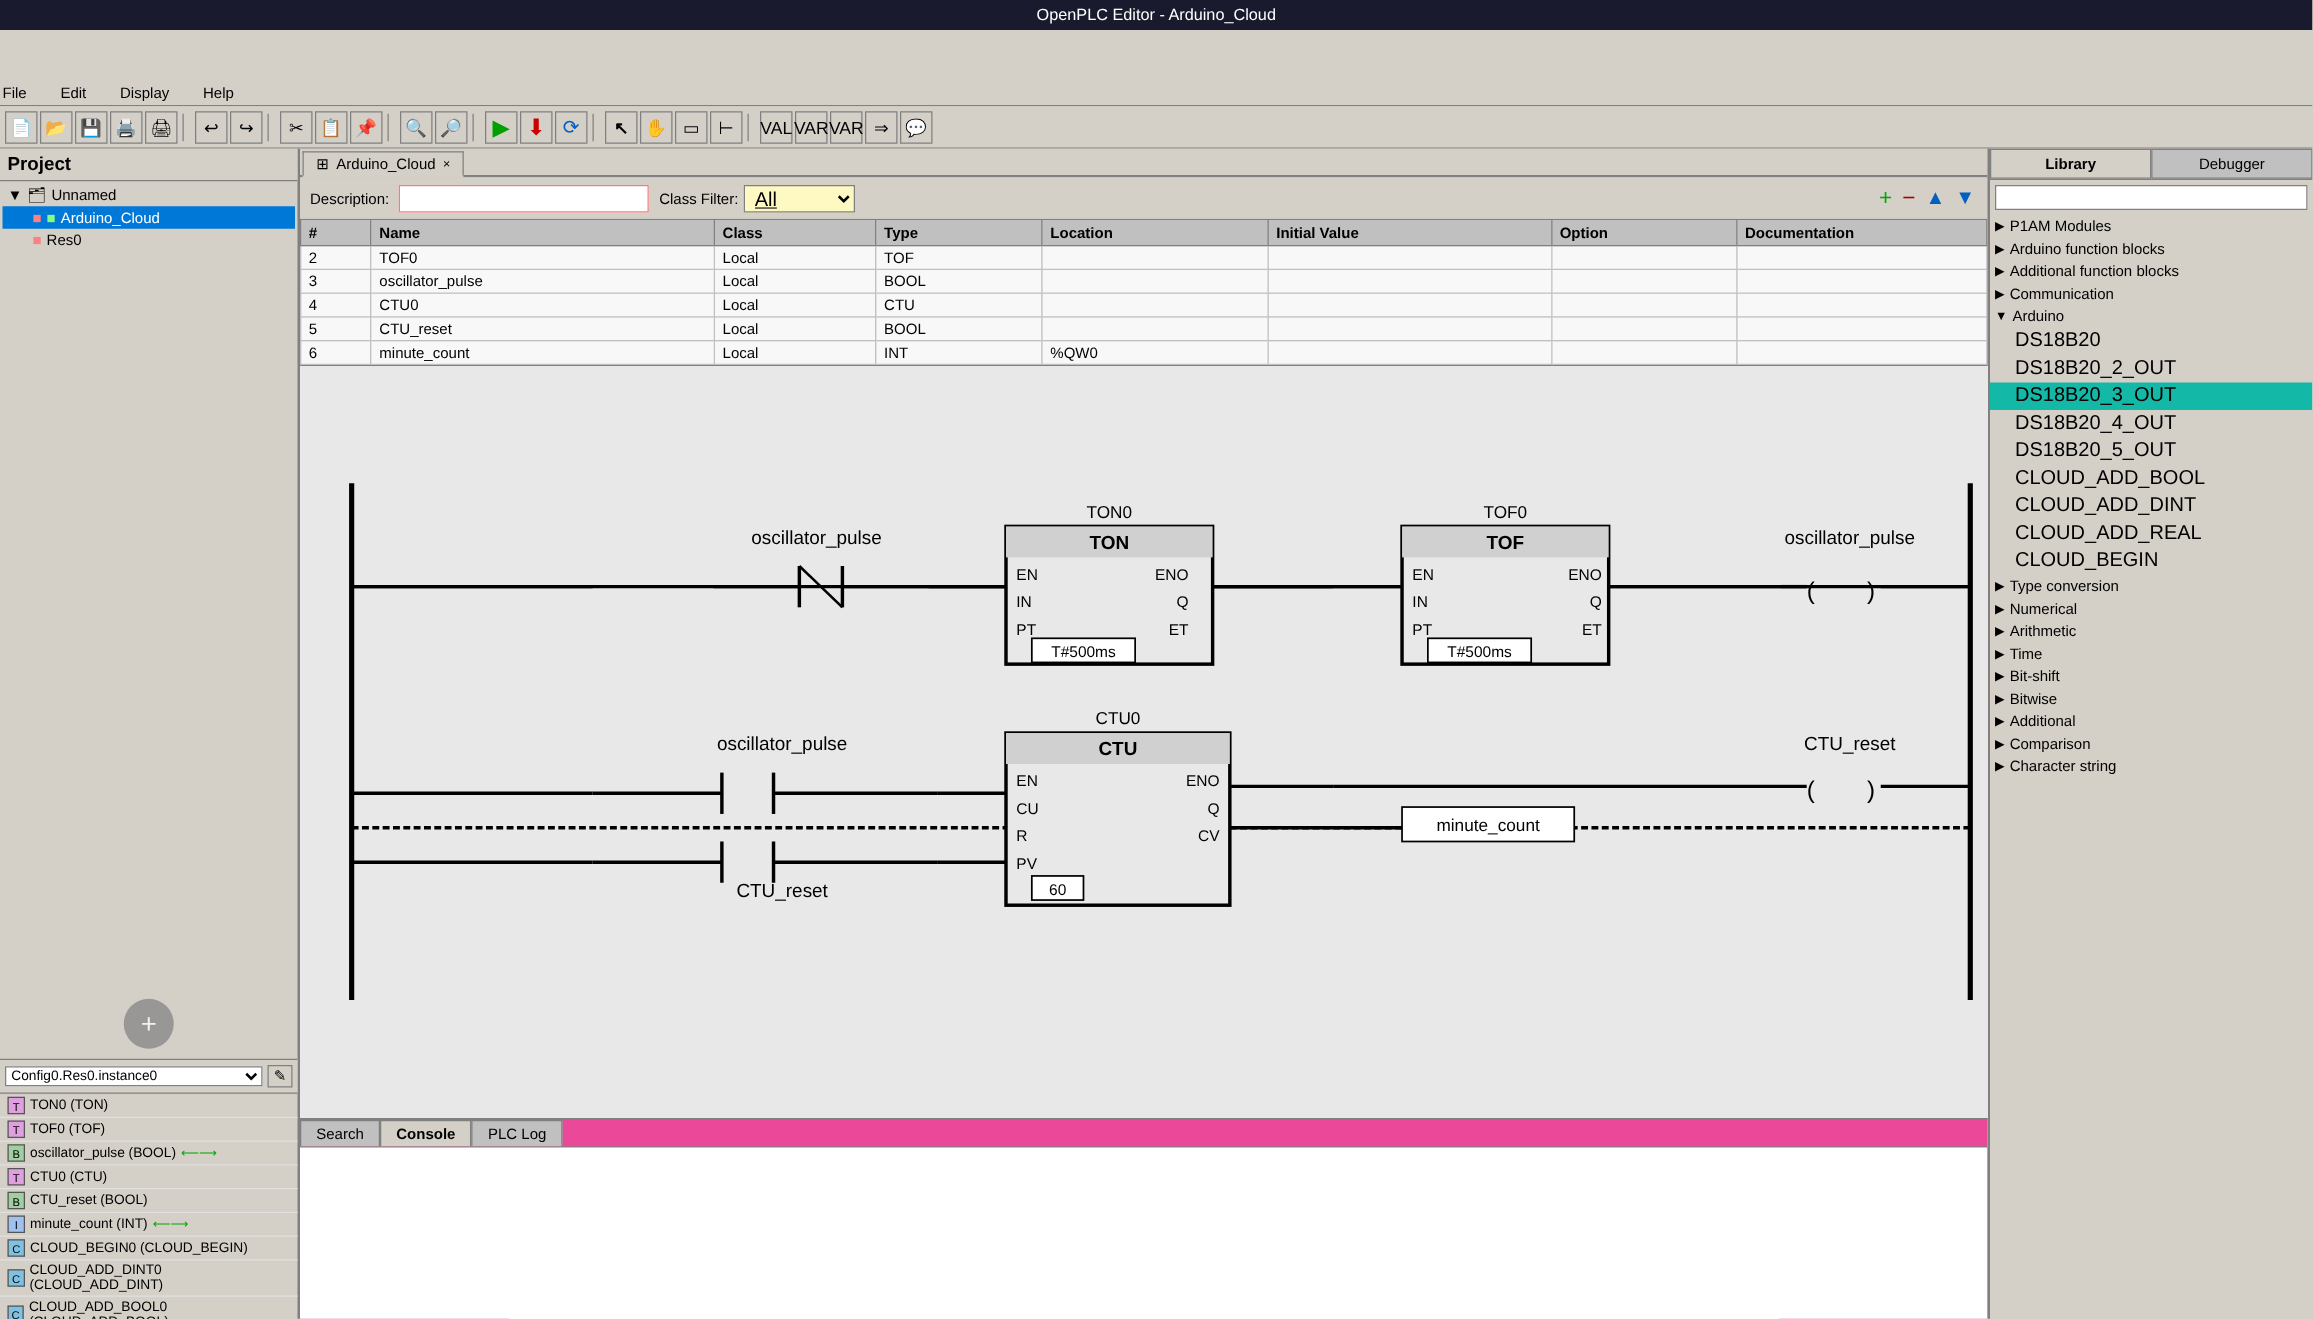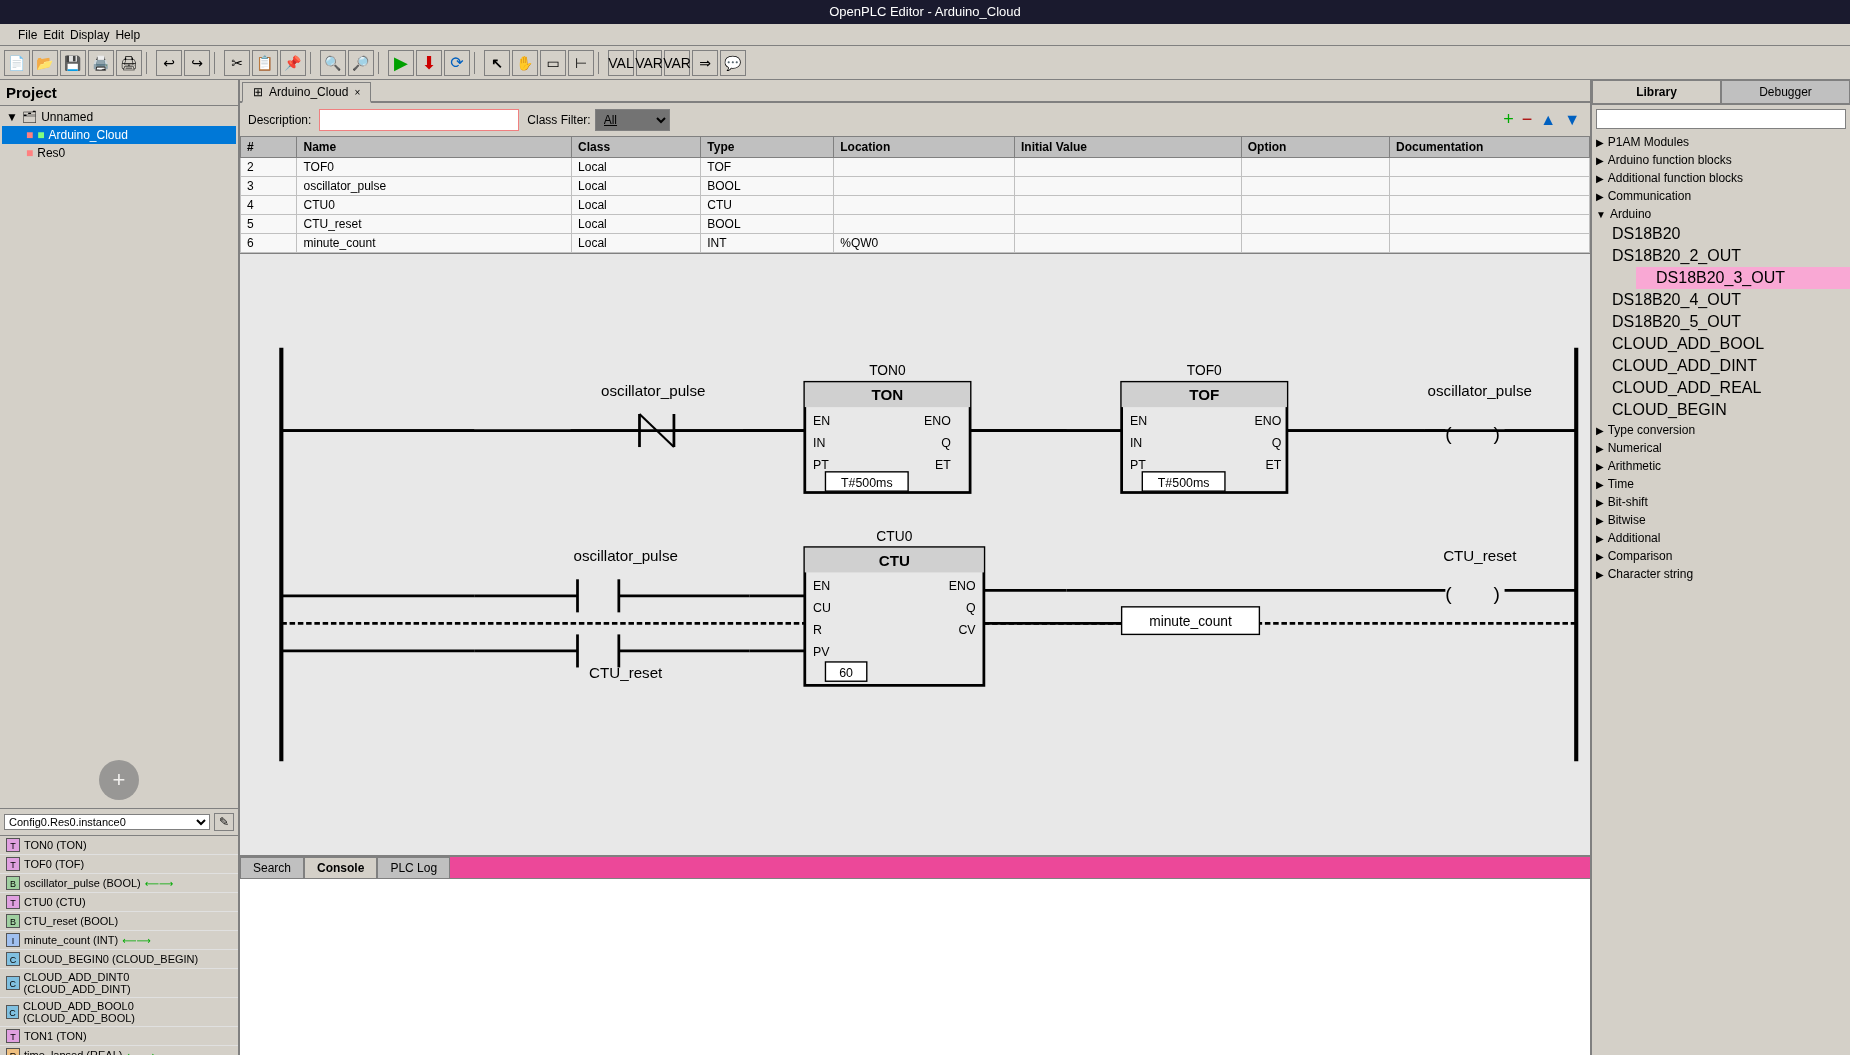--- a/index.html
+++ b/index.html
@@ -2,21 +2,21 @@
 <html><head>
   <meta charset="utf-8">
   <style>
     * { box-sizing: border-box; margin: 0; padding: 0; }
     body { font-family: 'Arial', sans-serif; font-size: 12px; background: #d4d0c8; color: #000; overflow: hidden; width: 1850px; height: 1055px; }
 
     
     #title-bar { background: #1a1a2e; color: #fff; text-align: center; padding: 4px; font-size: 13px; height: 24px; }
 
     
-    #menu-bar { background: #d4d0c8; border-bottom: 1px solid #808080; padding: 2px 18px; display: flex; gap: 6px; height: 22px; align-items: center; }
+    #menu-bar { background: #d4d0c8; border-bottom: 1px solid #808080; padding: 2px 2px; display: flex; gap: 27px; height: 22px; align-items: center; margin-top: 39px; }
     #menu-bar span { cursor: pointer; font-size: 12px; }
 
     
     #toolbar { background: #d4d0c8; border-bottom: 1px solid #808080; padding: 2px 4px; display: flex; gap: 2px; align-items: center; height: 34px; }
     .tb-btn { background: #d4d0c8; border: 1px solid #808080; width: 26px; height: 26px; display: inline-flex; align-items: center; justify-content: center; cursor: pointer; font-size: 14px; }
     .tb-separator { width: 6px; border-left: 1px solid #808080; height: 22px; margin: 0 2px; }
 
     
     #main-layout { display: flex; height: calc(1055px - 24px - 22px - 34px); }
 
@@ -50,21 +50,21 @@
     .tab { background: #c0c0c0; border: 1px solid #808080; border-bottom: none; padding: 2px 10px; cursor: pointer; display: flex; align-items: center; gap: 6px; font-size: 12px; }
     .tab.active { background: #d4d0c8; border-bottom: 2px solid #d4d0c8; margin-bottom: -2px; z-index: 1; }
     .tab-close { font-size: 10px; cursor: pointer; }
 
     
     #var-editor { background: #d4d0c8; border-bottom: 1px solid #808080; }
     #var-editor-header { display: flex; align-items: center; gap: 8px; padding: 4px 8px; background: #d4d0c8; }
     .desc-label { font-size: 12px; }
     .desc-input { border: 1px solid #f08080; background: #fff; padding: 2px 6px; width: 200px; height: 22px; font-size: 12px; }
     .class-filter { display: flex; align-items: center; gap: 4px; }
-    .class-select { background: #737373; border: 1px solid #808080; padding: 2px 4px; height: 22px; font-size: 12px; text-decoration: underline; }
+    .class-select { background: #fef9c3; border: 1px solid #808080; padding: 2px 4px; height: 22px; font-size: 16px; text-decoration: underline; }
     .header-right { margin-left: auto; display: flex; gap: 4px; }
     .header-btn { background: none; border: none; cursor: pointer; font-size: 16px; padding: 2px; }
 
     
     #var-table { width: 100%; border-collapse: collapse; font-size: 12px; }
     #var-table th { background: #c0c0c0; border: 1px solid #808080; padding: 3px 6px; text-align: left; }
     #var-table td { border: 1px solid #c0c0c0; padding: 2px 6px; background: #f8f8f8; }
 
     
     #ladder-area { flex: 1; background: #e8e8e8; overflow: auto; position: relative; }
@@ -483,21 +483,21 @@
         <span class="arrow">▶</span>
         <span>Communication</span>
       </div>
 
       <div class="lib-group">
         <span class="arrow">▼</span>
         <span>Arduino</span>
       </div>
       <div class="lib-item">DS18B20</div>
       <div class="lib-item">DS18B20_2_OUT</div>
-      <div class="lib-item selected" style="background:#f9a8d4;margin-left:44px;">DS18B20_3_OUT</div>
+      <div class="lib-item selected" style="background:#14b8a6;">DS18B20_3_OUT</div>
       <div class="lib-item">DS18B20_4_OUT</div>
       <div class="lib-item">DS18B20_5_OUT</div>
       <div class="lib-item">CLOUD_ADD_BOOL</div>
       <div class="lib-item">CLOUD_ADD_DINT</div>
       <div class="lib-item">CLOUD_ADD_REAL</div>
       <div class="lib-item">CLOUD_BEGIN</div>
 
       <div class="lib-group">
         <span class="arrow">▶</span>
         <span>Type conversion</span>

